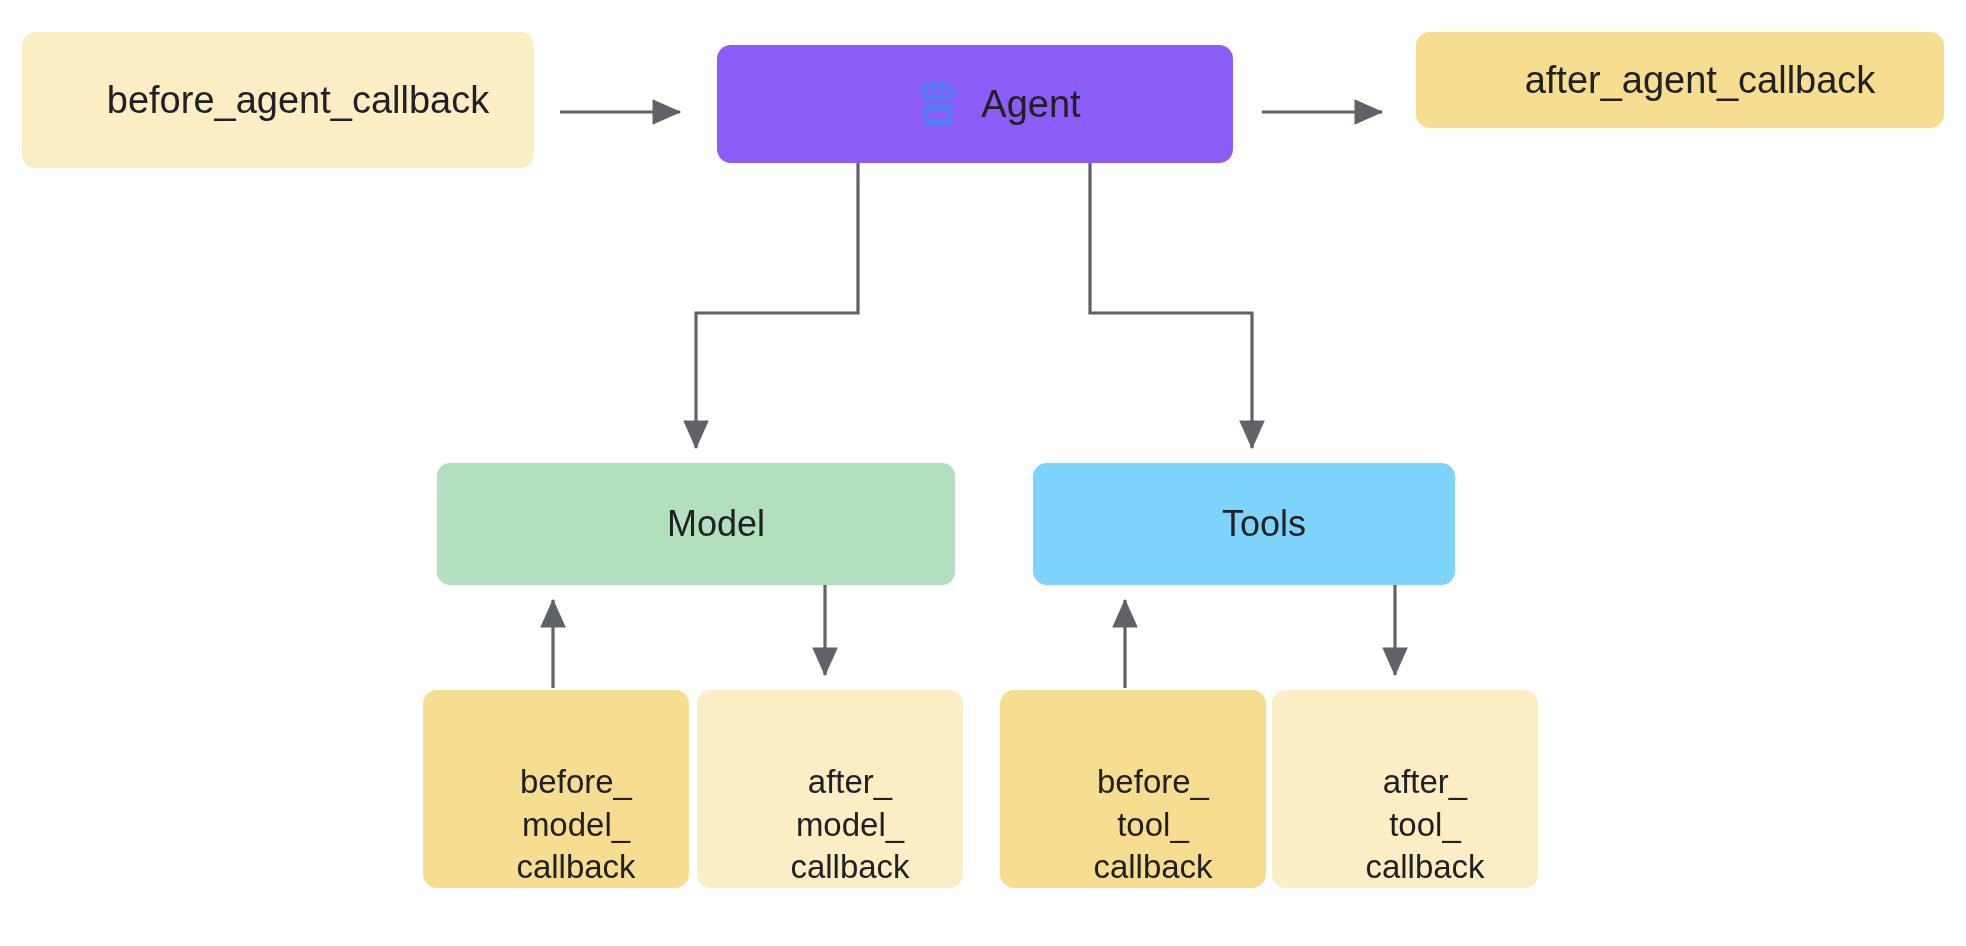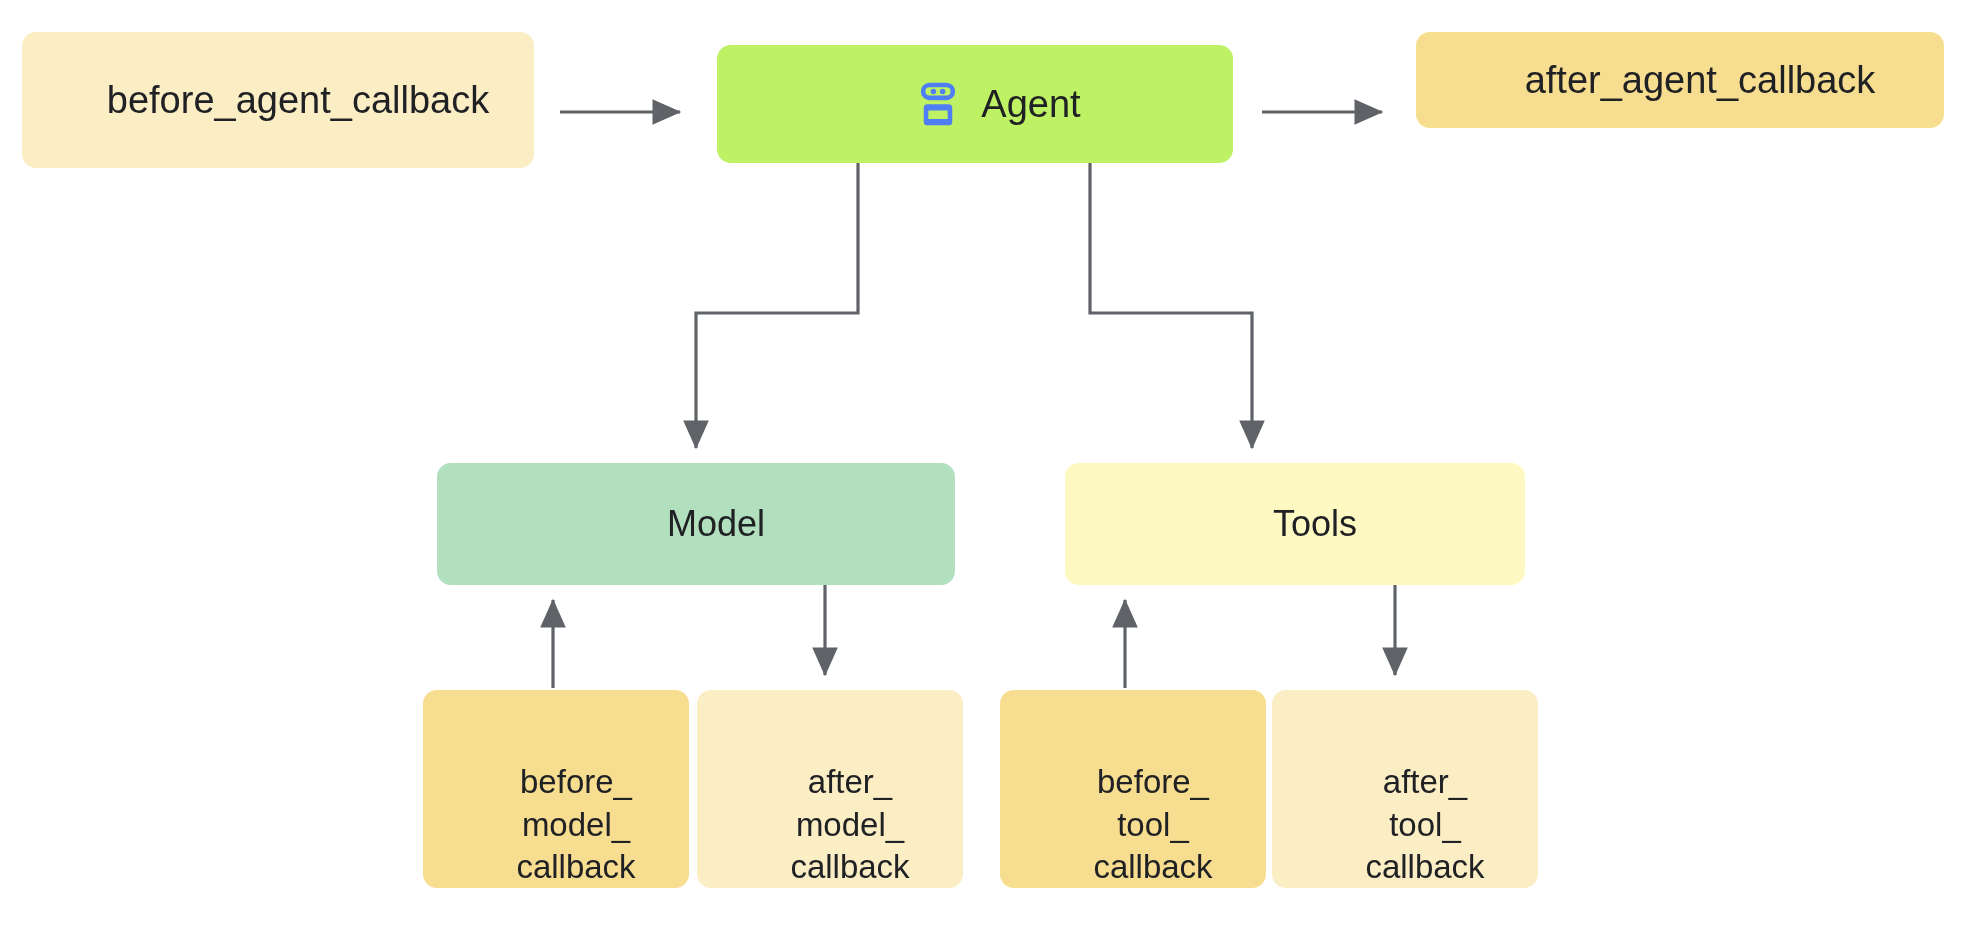--- a/index.html
+++ b/index.html
@@ -83,29 +83,29 @@
         <path d="M 1090 163 L 1090 313 L 1252 313 L 1252 448" fill="none" stroke="#5f6368" stroke-width="3.2" stroke-linecap="butt" stroke-linejoin="miter" marker-end="url(#arrow)"></path>
         <path d="M 553 688 L 553 600" fill="none" stroke="#5f6368" stroke-width="3.2" stroke-linecap="butt" stroke-linejoin="miter" marker-end="url(#arrow)"></path>
         <path d="M 825 585 L 825 675" fill="none" stroke="#5f6368" stroke-width="3.2" stroke-linecap="butt" stroke-linejoin="miter" marker-end="url(#arrow)"></path>
         <path d="M 1125 688 L 1125 600" fill="none" stroke="#5f6368" stroke-width="3.2" stroke-linecap="butt" stroke-linejoin="miter" marker-end="url(#arrow)"></path>
         <path d="M 1395 585 L 1395 675" fill="none" stroke="#5f6368" stroke-width="3.2" stroke-linecap="butt" stroke-linejoin="miter" marker-end="url(#arrow)"></path>
       </g>
   </svg>
 
   <div id="node-layer">
       <div class="node t-big" style="left: 22px; top: 32px; width: 512px; height: 136px; background: rgb(251, 238, 196);"><span class="node-label">before_agent_callback</span></div>
-      <div class="node t-big" style="left: 717px; top: 45px; width: 516px; height: 118px; background: #bef264;"><div class="agent-inner"><svg class="agent-icon" viewBox="0 0 24 24" xmlns="http://www.w3.org/2000/svg">
+      <div class="node t-big" style="left: 717px; top: 45px; width: 516px; height: 118px; background: #8b5cf6;"><div class="agent-inner"><svg class="agent-icon" viewBox="0 0 24 24" xmlns="http://www.w3.org/2000/svg">
             <path fill="#4f7df3" d="M8.5 3.2h7a3.6 3.6 0 0 1 0 7.2h-7a3.6 3.6 0 0 1 0-7.2zm0 1.9a1.7 1.7 0 0 0 0 3.4h7a1.7 1.7 0 0 0 0-3.4z"></path>
             <circle fill="#4f7df3" cx="10.1" cy="6.8" r="1.15"></circle>
             <circle fill="#4f7df3" cx="13.9" cy="6.8" r="1.15"></circle>
             <path fill="#4f7df3" d="M7.6 12.1h8.8a1.5 1.5 0 0 1 1.5 1.5v5.7a1.5 1.5 0 0 1-1.5 1.5H7.6a1.5 1.5 0 0 1-1.5-1.5v-5.7a1.5 1.5 0 0 1 1.5-1.5zm.4 2.6v3.5h8v-3.5z"></path>
           </svg><span class="agent-text">Agent</span></div></div>
       <div class="node t-big" style="left: 1416px; top: 32px; width: 528px; height: 96px; background: rgb(247, 221, 143);"><span class="node-label">after_agent_callback</span></div>
-      <div class="node t-mid" style="left: 437px; top: 463px; width: 518px; height: 122px; background: rgb(178, 223, 189);"><span class="node-label">Model</span></div>
-      <div class="node t-mid" style="left: 1065px; top: 463px; width: 460px; height: 122px; background: #fef9c3;"><span class="node-label">Tools</span></div>
+      <div class="node t-mid" style="left: 437px; top: 463px; width: 518px; height: 122px; background: rgb(178, 223, 189); border-radius: 13px;"><span class="node-label">Model</span></div>
+      <div class="node t-mid" style="left: 1033px; top: 463px; width: 422px; height: 122px; background: #7dd3fc;"><span class="node-label">Tools</span></div>
       <div class="node t-small" style="left: 423px; top: 690px; width: 266px; height: 198px; background: rgb(247, 221, 143);"><span class="node-label">before_
 model_
 callback</span></div>
       <div class="node t-small" style="left: 697px; top: 690px; width: 266px; height: 198px; background: rgb(251, 238, 196);"><span class="node-label">after_
 model_
 callback</span></div>
       <div class="node t-small" style="left: 1000px; top: 690px; width: 266px; height: 198px; background: rgb(247, 221, 143);"><span class="node-label">before_
 tool_
 callback</span></div>
       <div class="node t-small" style="left: 1272px; top: 690px; width: 266px; height: 198px; background: rgb(251, 238, 196);"><span class="node-label">after_

